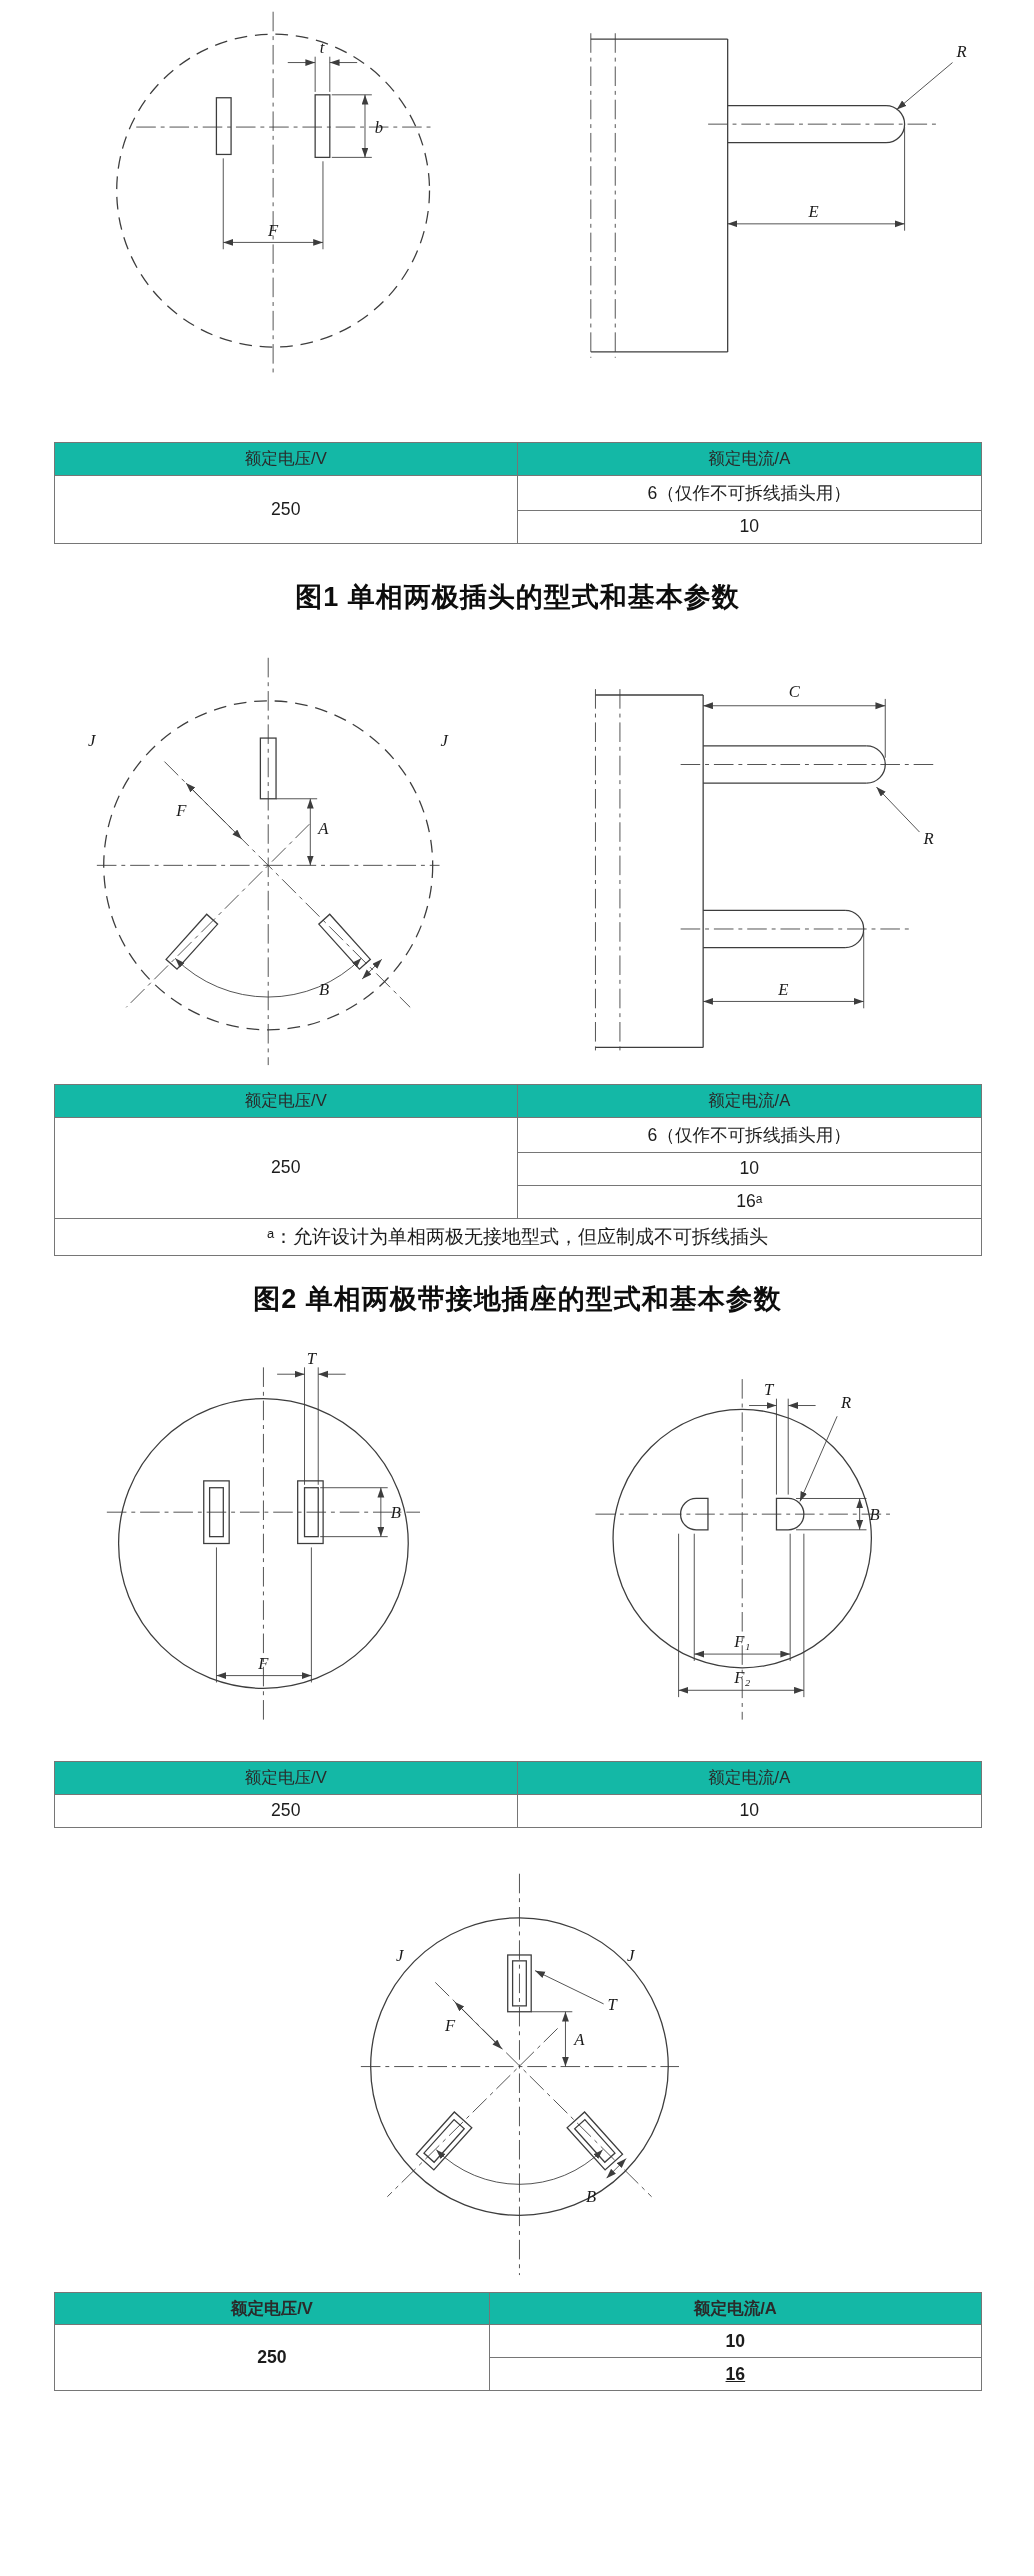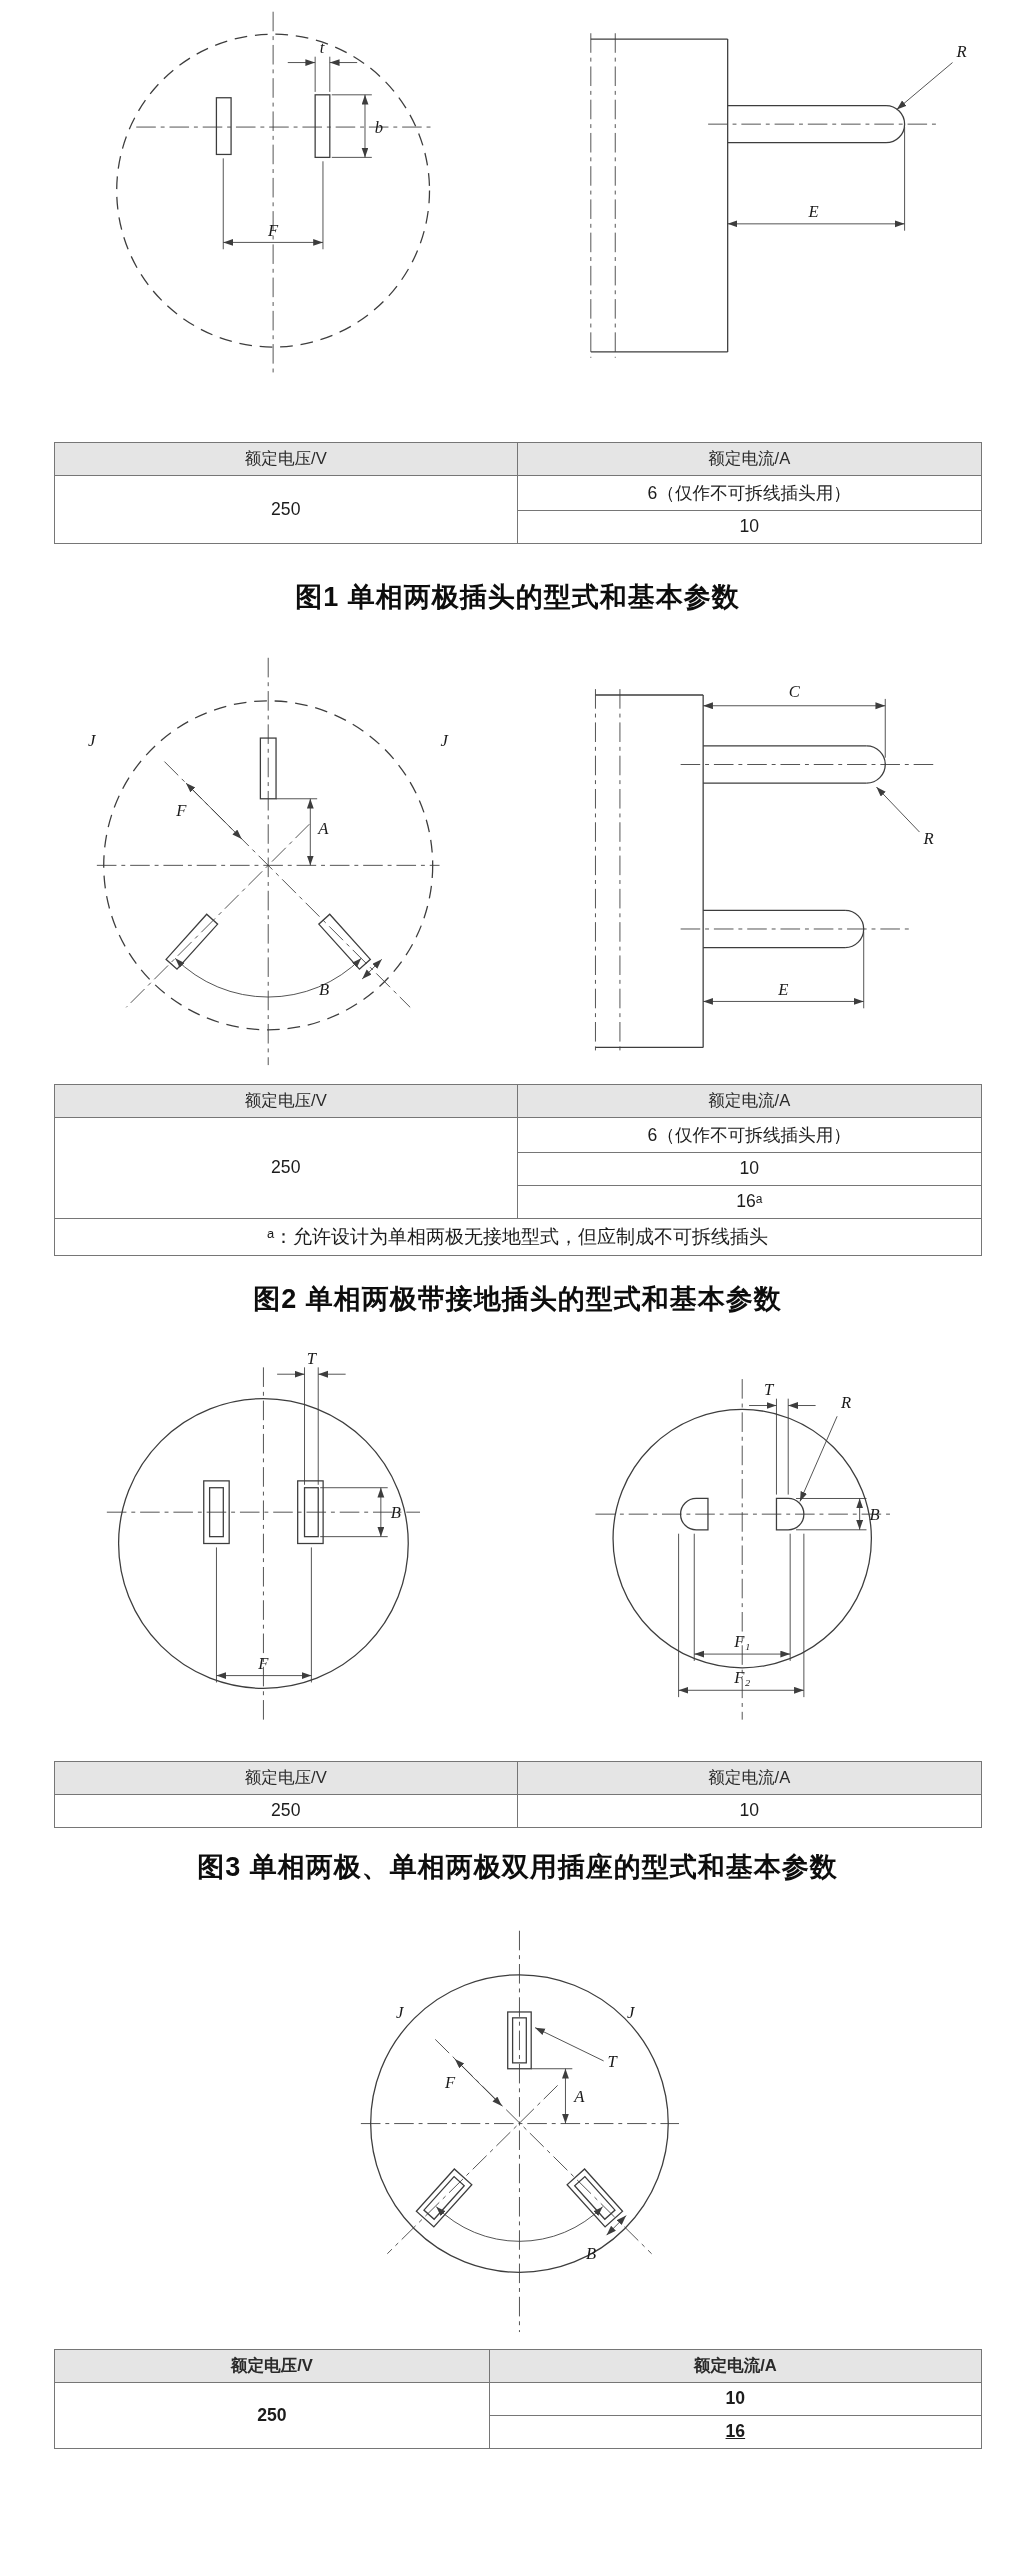--- a/index.html
+++ b/index.html
@@ -11,21 +11,21 @@
   }
   .page { width:1035px; height:2576px; position:relative; }
   .drawings { display:flex; justify-content:center; align-items:flex-start; gap:9.8px; }
   .figure-table {
     width:928px; margin:0 auto; border-collapse:collapse; table-layout:fixed;
   }
   .figure-table td {
     border:1px solid #767676; text-align:center; vertical-align:middle;
     font-size:17.6px; color:#1c1c1c; padding:4.9px 3.9px; height:33px;
   }
-  .figure-table td.hdr { background:#e5e5e5; font-size:16.6px; color:#2a2a2a; height:29px; }
+  .figure-table td.hdr { background:#14b8a6; font-size:16.6px; color:#2a2a2a; height:29px; }
   .figure-table td.footnote { font-size:19px; color:#1c1c1c; height:29px; }
   .caption {
     text-align:center; font-weight:700; font-size:27px; color:#0d0d0d; letter-spacing:1px;
   }
   svg { display:block; }
   .ln  { stroke:#3d3d3d; stroke-width:1.3; fill:none; }
   .dsh { stroke-dasharray:13 8; }
   .cl  { stroke:#3d3d3d; stroke-width:0.9; fill:none; stroke-dasharray:20 5 4 5; }
   .dim { stroke:#3d3d3d; stroke-width:0.9; fill:none; }
   .lbl { font:italic 17px "Liberation Serif","DejaVu Serif",serif; fill:#1a1a1a; }
@@ -225,21 +225,21 @@
       </tr>
       <tr>
         <td>16ᵃ</td>
       </tr>
       <tr>
         <td colspan="2" class="footnote">ᵃ：允许设计为单相两极无接地型式，但应制成不可拆线插头</td>
       </tr>
     </tbody>
       </table>
 
-    <div class="caption" style="margin-top:25.4px;">图2  单相两极带接地插头的型式和基本参数</div>
+    <div class="caption" style="margin-top:25.4px;">图2  单相两极带接地插座的型式和基本参数</div>
   </section>
 
   <section style="margin-top:21.5px;">
     <div class="drawings">
 
       <svg width="460" height="411" viewBox="0 0 470 420">
         <circle cx="215" cy="210" r="148" class="ln"></circle>
         <g>
           <line x1="215" y1="30" x2="215" y2="395" class="cl"></line>
           <line x1="55" y1="178" x2="375" y2="178" class="cl"></line>
@@ -327,21 +327,20 @@
         <td class="hdr">额定电压/V</td>
         <td class="hdr">额定电流/A</td>
       </tr>
       <tr>
         <td>250</td>
         <td>10</td>
       </tr>
     </tbody>
       </table>
 
-    <div class="caption" style="margin-top:21.5px;">图3 单相两极、单相两极双用插座的型式和基本参数</div>
   </section>
 
   <section style="margin-top:31px;">
     <div class="drawings">
 
       <svg width="509" height="421" viewBox="0 0 520 430">
         <circle cx="262" cy="212" r="152" class="ln"></circle>
         <g>
           <line x1="262" y1="15" x2="262" y2="425" class="cl"></line>
           <line x1="100" y1="212" x2="425" y2="212" class="cl"></line>

